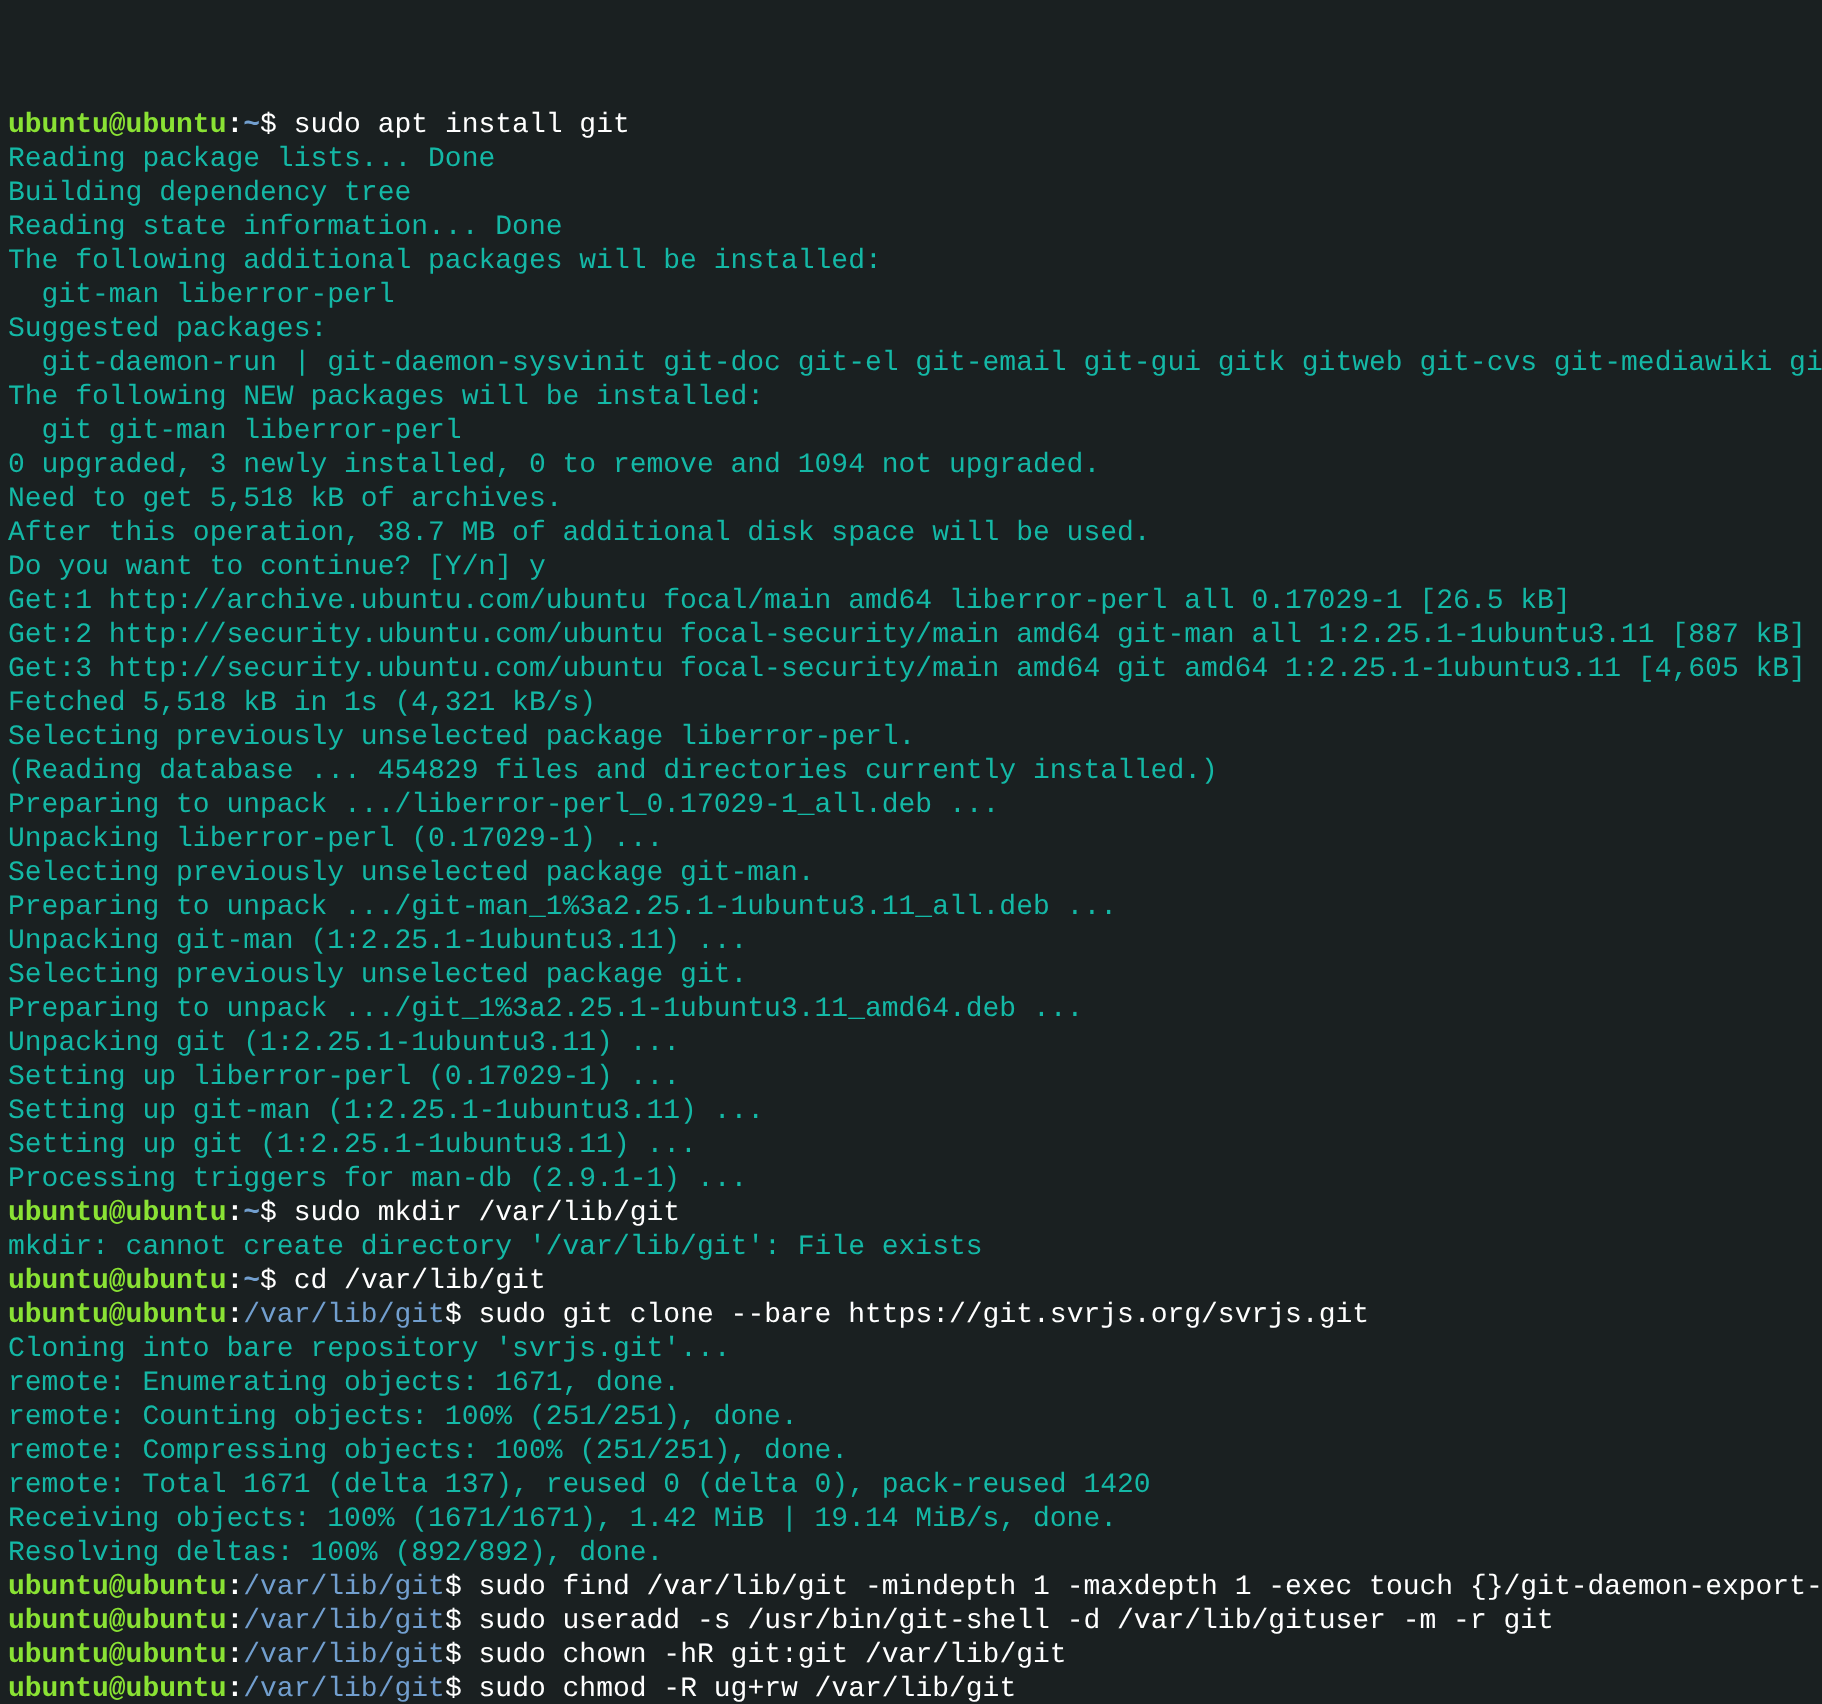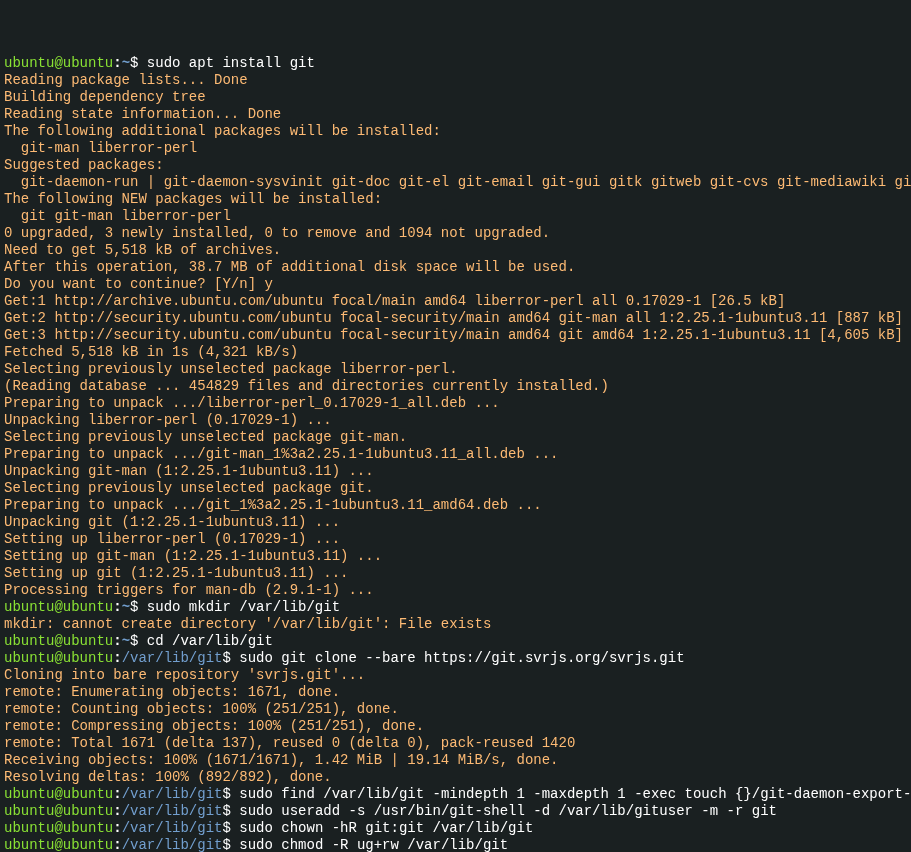--- a/index.html
+++ b/index.html
@@ -13,39 +13,39 @@
       font-size: 14px;
       line-height: 17px;
       color: #ffffff;
       padding: 4px;
       white-space: pre;
       overflow-x: auto;
       width: 911px;
     }
     .prompt-user {
       color: #8ae234;
-      font-weight: normal;
+      font-weight: bold;
     }
     .prompt-colon {
       color: #ffffff;
       font-weight: bold;
     }
     .prompt-tilde {
       color: #729fcf;
       font-weight: bold;
     }
     .prompt-path {
       color: #729fcf;
       font-weight: normal;
     }
     .prompt-dollar {
       color: #ffffff;
     }
     .output {
-      color: #fdba74;
+      color: #14b8a6;
     }
     .cmd {
       color: #ffffff;
       text-align: center;
     }
     .line {
       display: block;
     }
   </style>
 </head>

